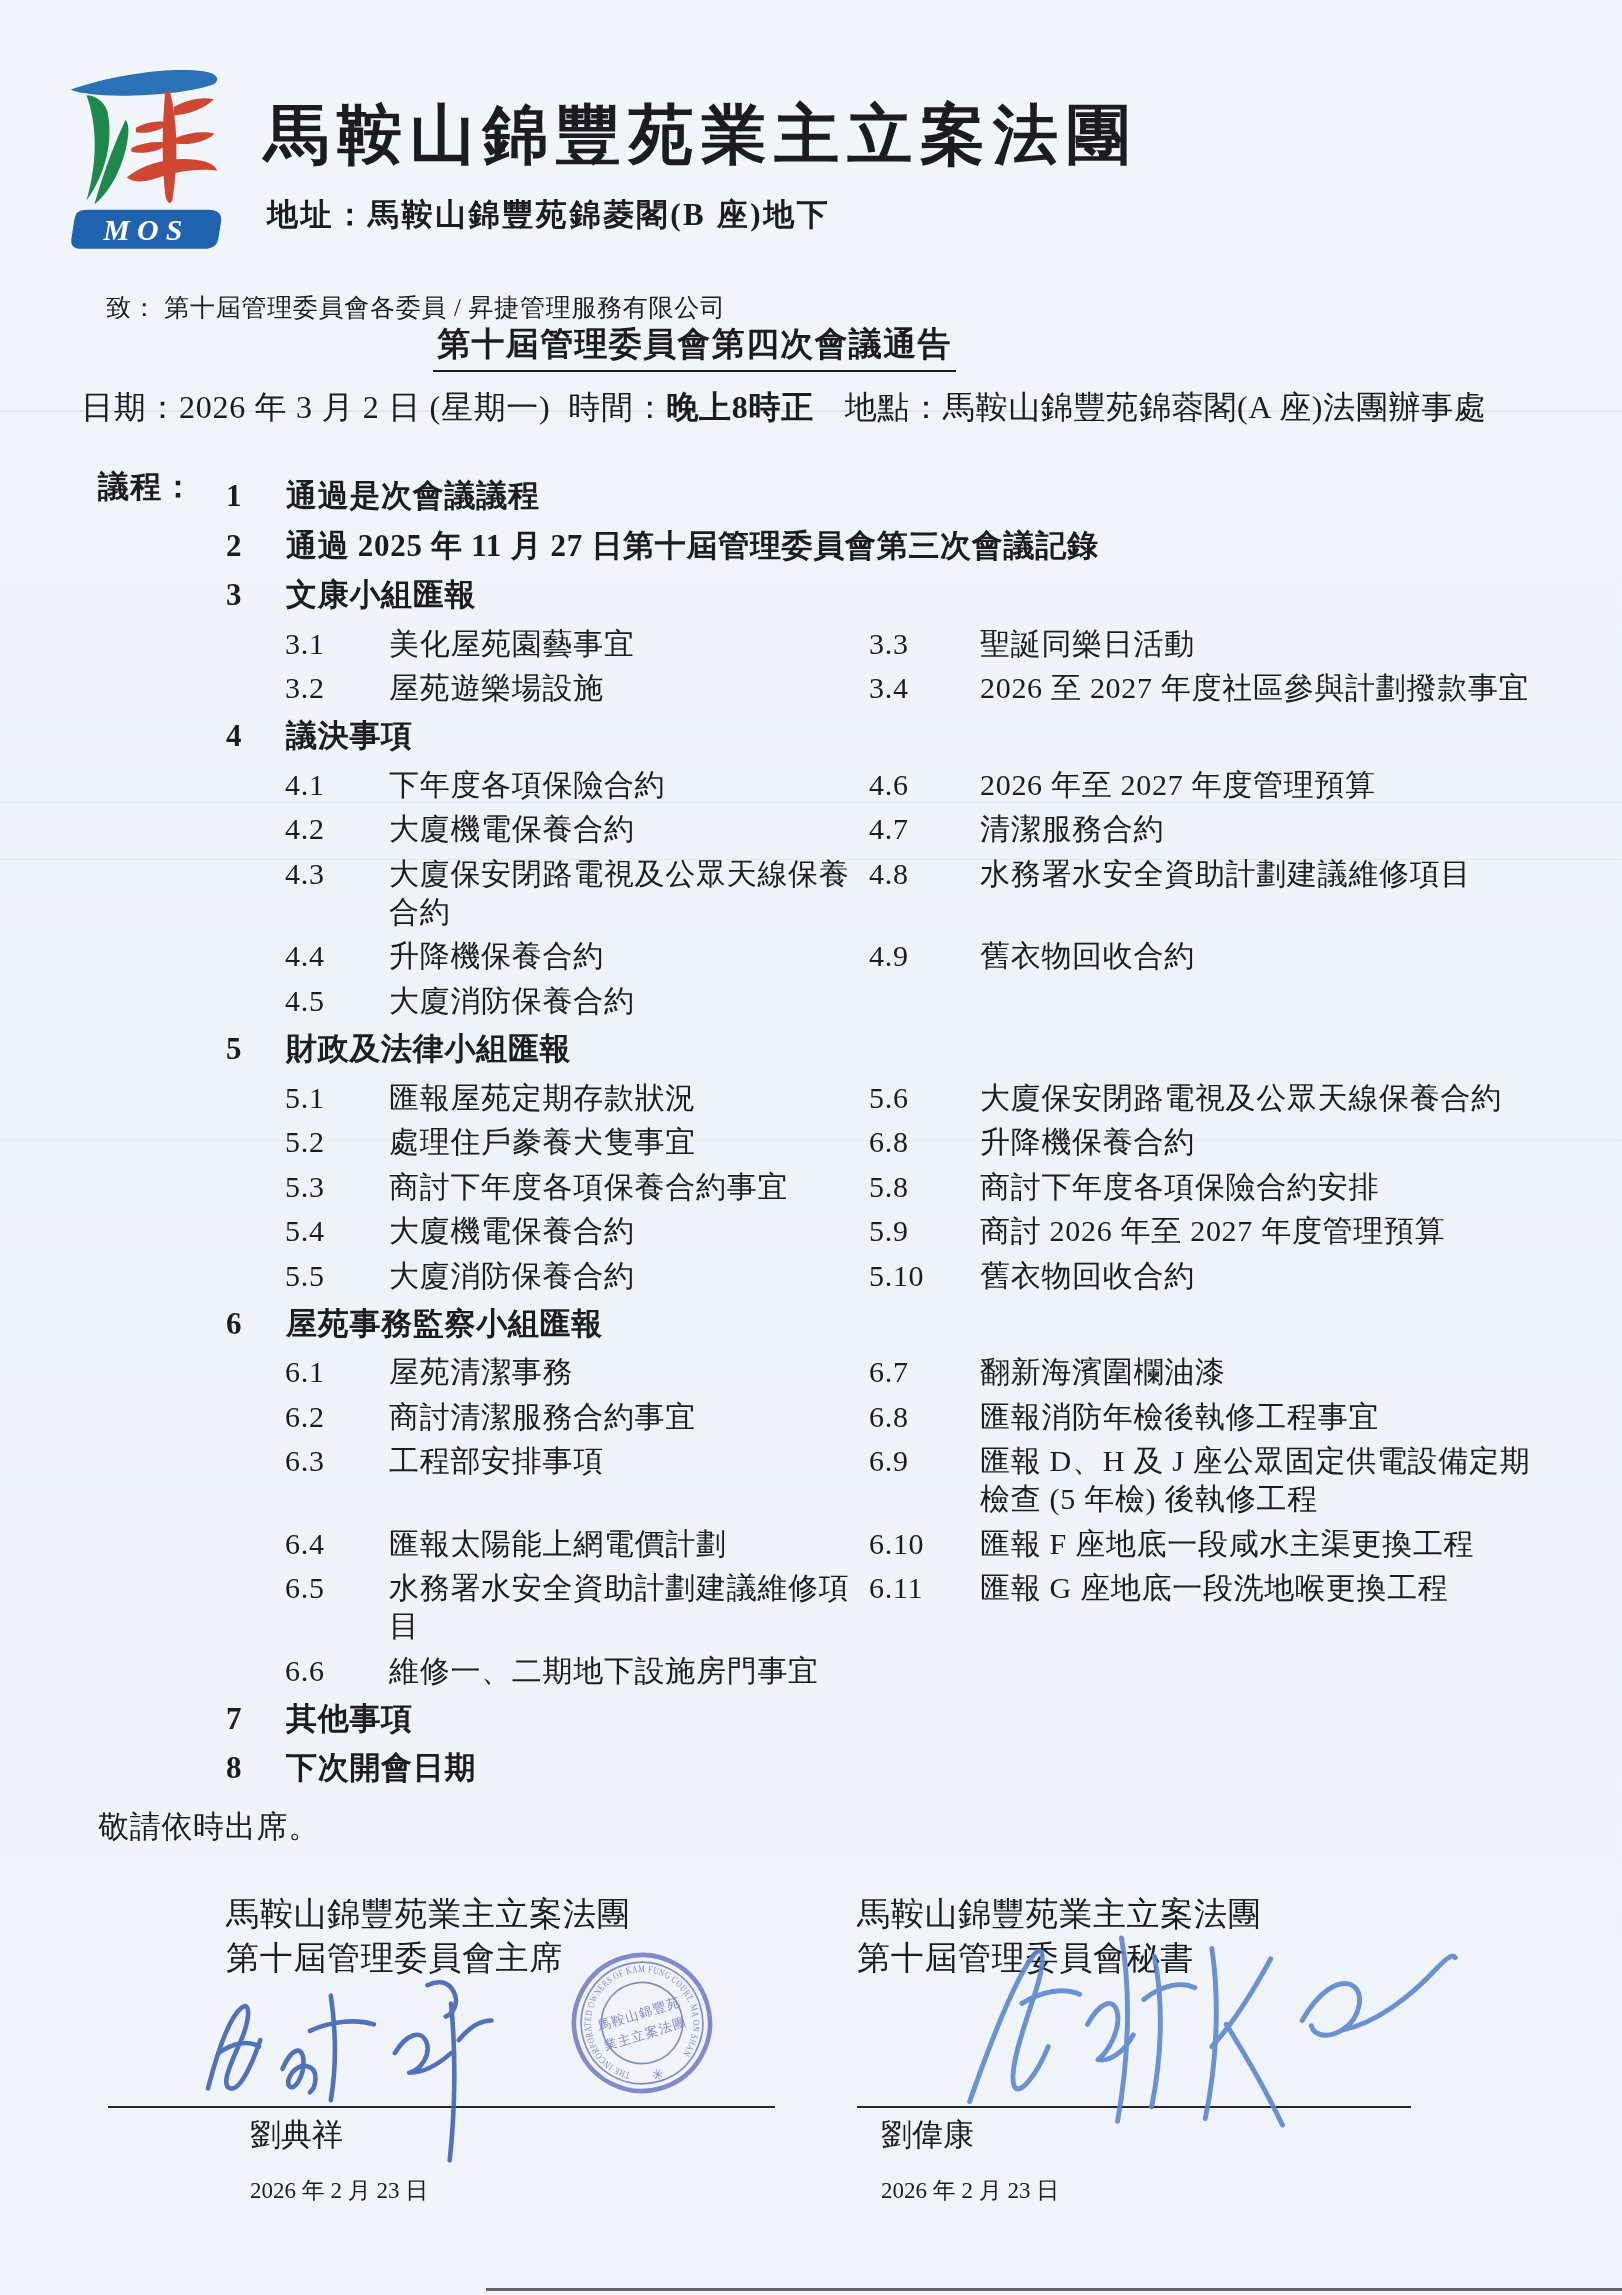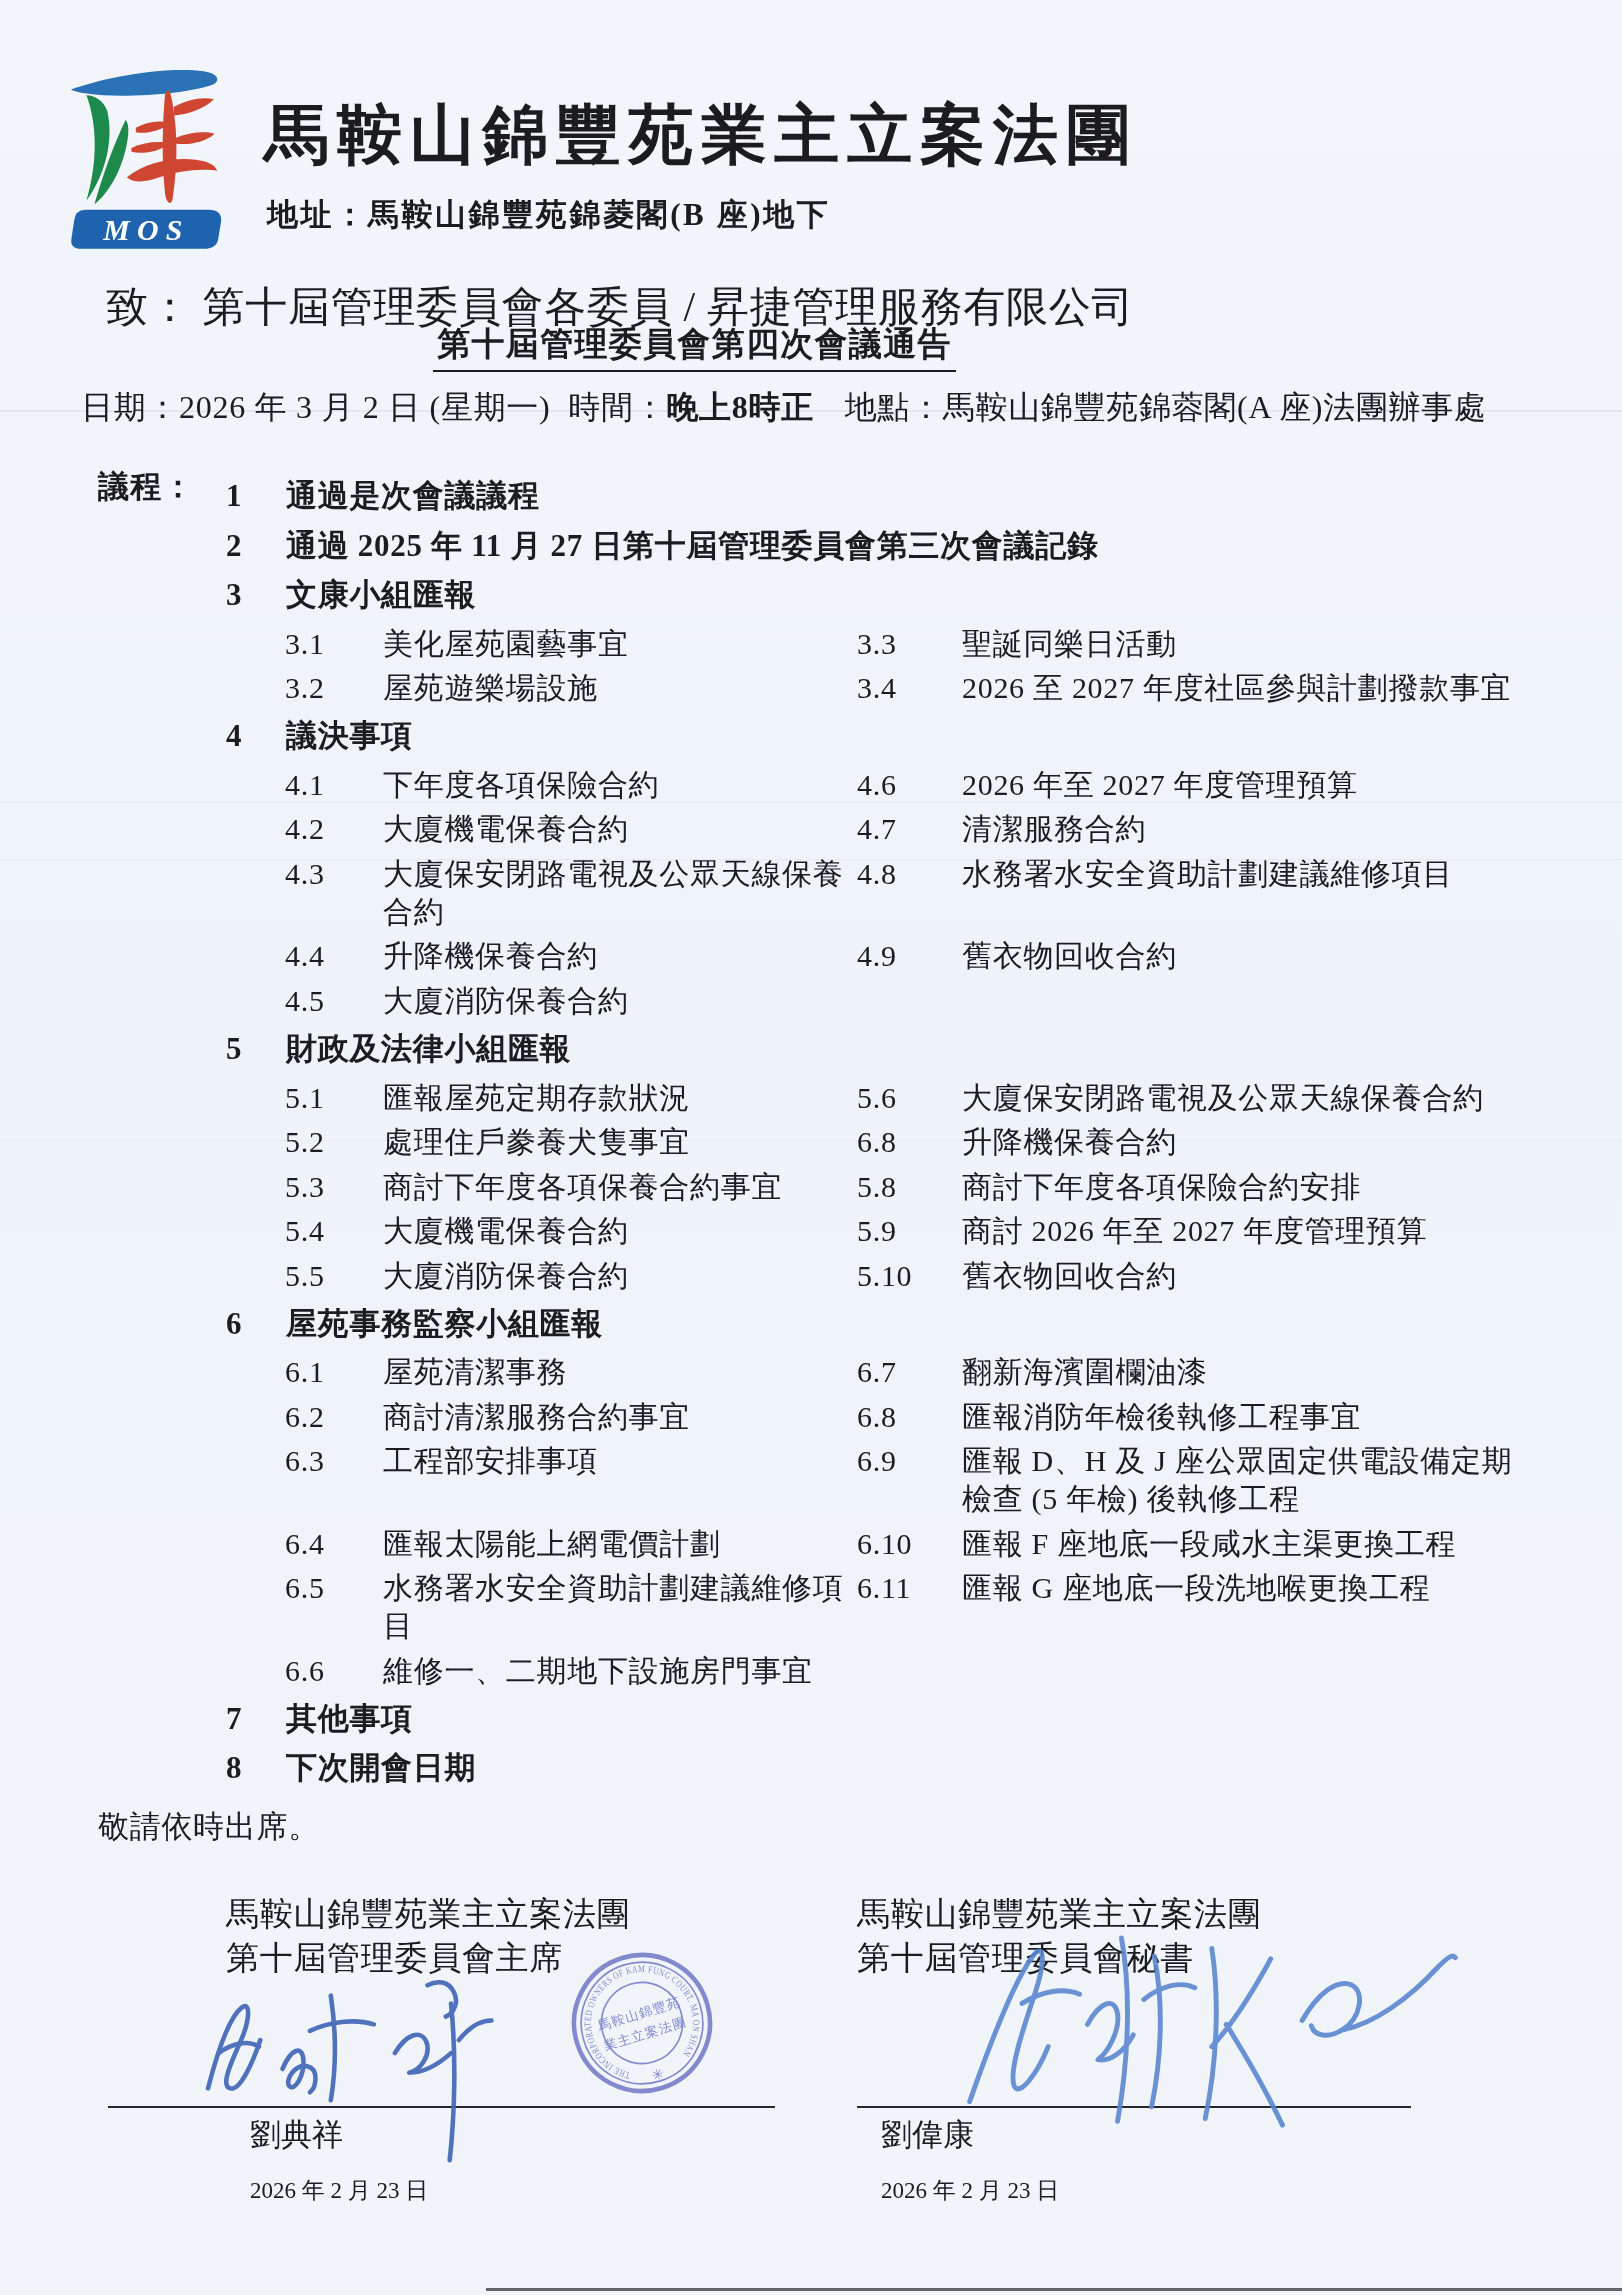--- a/index.html
+++ b/index.html
@@ -20,21 +20,21 @@
   .logo{position:absolute;left:67px;top:61px;width:208px;height:196px;}
   .org-name{
     position:absolute;left:264px;top:93px;
     font-size:65px;font-weight:bold;letter-spacing:7.9px;line-height:85px;
     white-space:nowrap;
   }
   .org-address{
     position:absolute;left:267px;top:194px;
     font-size:31px;font-weight:bold;letter-spacing:2.6px;line-height:41px;white-space:nowrap;
   }
-  .to-line{position:absolute;left:106px;top:288px;font-size:42px;line-height:39px;letter-spacing:0.7px;white-space:nowrap;}
+  .to-line{position:absolute;left:106px;top:288px;font-size:25px;line-height:39px;letter-spacing:0.7px;white-space:nowrap;}
   .notice-title-wrap{position:absolute;left:0;top:325px;width:1389px;text-align:center;}
   .notice-title{
     display:inline-block;font-size:33px;font-weight:bold;letter-spacing:1.3px;
     padding:0 3.9px 6.5px 3.9px;border-bottom:2.6px solid #1c1c22;line-height:38px;
   }
   .meta-line{position:absolute;left:81px;top:387px;font-size:32px;line-height:41px;white-space:nowrap;letter-spacing:0.7px;}
   .meta-line .seg-gap{margin-left:9.2px;}
   .meta-line .seg-gap-lg{margin-left:22px;}
   .meta-line .bold{font-weight:bold;}
 
@@ -45,20 +45,21 @@
     display:grid;grid-template-columns:60px 1165px;
     margin:9.2px 0 10.5px 226px;
     font-size:31px;font-weight:bold;line-height:39px;letter-spacing:0.7px;
   }
   .sec:first-child .mrow{margin-top:0;}
   .srow{
     display:grid;grid-template-columns:98px 474px 105px 576px;
     margin:0 0 6.5px 285px;
     font-size:30px;line-height:38px;letter-spacing:0.7px;
     align-items:start;
+    gap:6px;
   }
   .closing{margin:19.6px 0 0 98px;font-size:31px;line-height:39px;letter-spacing:0.7px;}
 
   
   .sig-col{position:absolute;top:1892px;width:589px;}
   .sig-col.left{left:226px;}
   .sig-col.right{left:857px;}
   .sig-org{font-size:33px;line-height:44px;letter-spacing:0.7px;white-space:nowrap;}
   .sig-role{font-size:33px;line-height:44px;letter-spacing:0.7px;white-space:nowrap;}
   .sig-name{font-size:31px;line-height:39px;padding-top:5.2px;}

